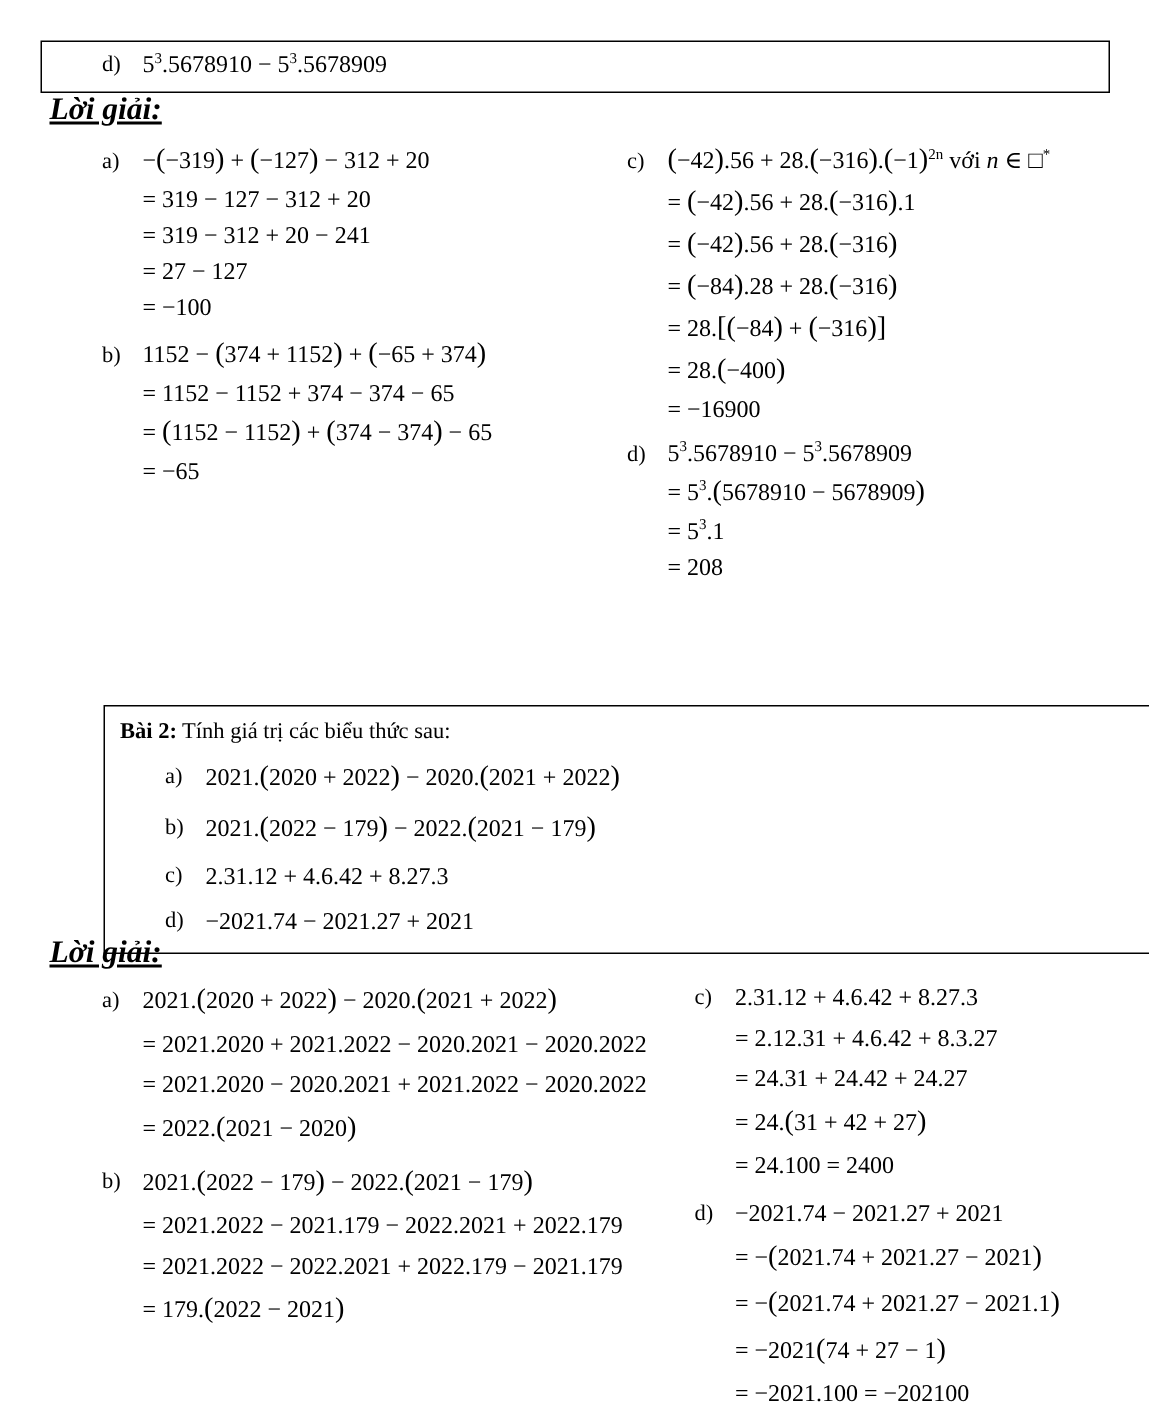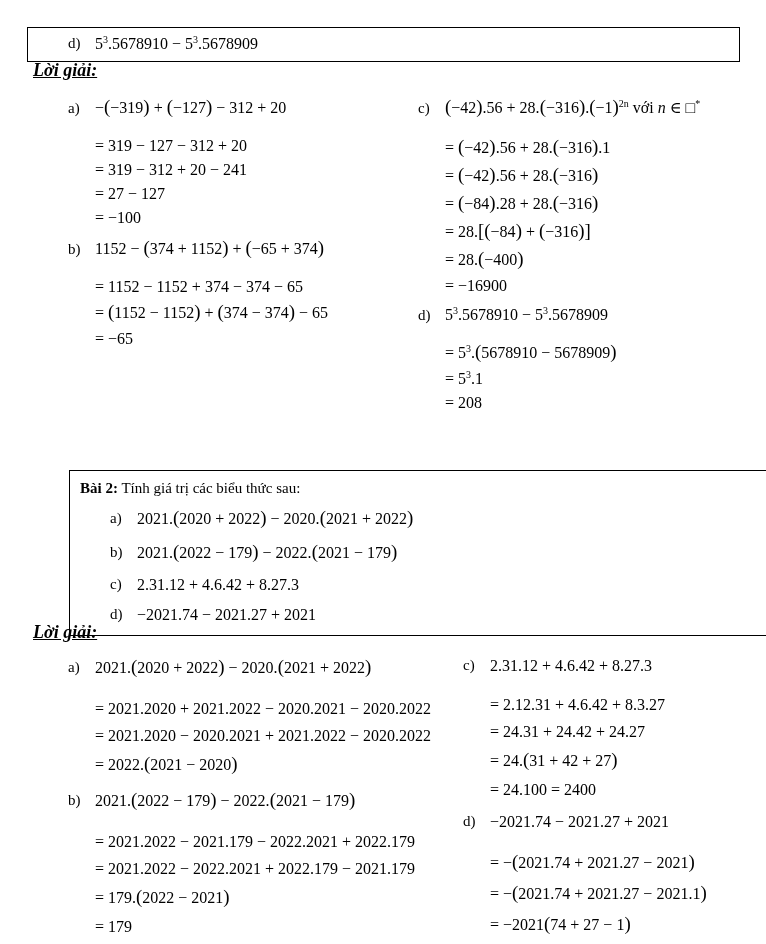--- a/index.html
+++ b/index.html
@@ -27,40 +27,40 @@
 
   .ilabel { flex: 0 0 27px; width: 27px; font-size: 15px; }
   .math { font-size: 16px; white-space: nowrap; }
 
   sup { font-size: 10px; line-height: 0; vertical-align: super; letter-spacing: 0; }
   .par { font-size: 1.18em; line-height: 1; }
 
   
   .solhead {
     position: absolute; left: 33px;
-    font-size: 18px; font-weight: bold; font-style: italic;
+    font-size: 21px; font-weight: bold; font-style: italic;
     text-decoration: underline;
   }
   #loi1 { top: 60px; }
   #loi2 { top: 622px; }
 
   
   .section { position: absolute; left: 27px; right: 26px; display: flex; align-items: flex-start; }
   #sec1 { top: 94px; }
   #sec2 { top: 652px; }
 
   .col { flex: 0 0 auto; }
   .colL { width: 391px; }
   .colR { flex: 1 1 auto; }
   .colL .sol-item { padding-left: 41px; }
   #sec2 .colR { padding-left: 45px; }
 
   .sol-item { margin-bottom: 5px; }
   .sol-head { display: flex; }
-  .steps { padding-left: 27px; margin-top: 12px; }
+  .steps { padding-left: 27px; }
 
   #sec1 .sol-head, #sec1 .step { line-height: 24px; }
   #sec2 .sol-head, #sec2 .step { line-height: 27px; }
   .step.tall, .sol-head.tall { padding-top: 2px; padding-bottom: 2px; }
 </style>
 </head>
 <body>
 
 <div class="page">
 
@@ -171,21 +171,20 @@
         </div>
         <div class="sol-item">
           <div class="sol-head tall">
             <span class="ilabel">b)</span>
             <span class="math">2021.<span class="par">(</span>2022 − 179<span class="par">)</span> − 2022.<span class="par">(</span>2021 − 179<span class="par">)</span></span>
           </div>
           <div class="steps">
             <div class="step math">= 2021.2022 − 2021.179 − 2022.2021 + 2022.179</div>
             <div class="step math">= 2021.2022 − 2022.2021 + 2022.179 − 2021.179</div>
             <div class="step math tall">= 179.<span class="par">(</span>2022 − 2021<span class="par">)</span></div>
-            <div class="step math">= 179</div>
           </div>
         </div>
       </div>
     <div class="col colR">
         <div class="sol-item">
           <div class="sol-head">
             <span class="ilabel">c)</span>
             <span class="math">2.31.12 + 4.6.42 + 8.27.3</span>
           </div>
           <div class="steps">

